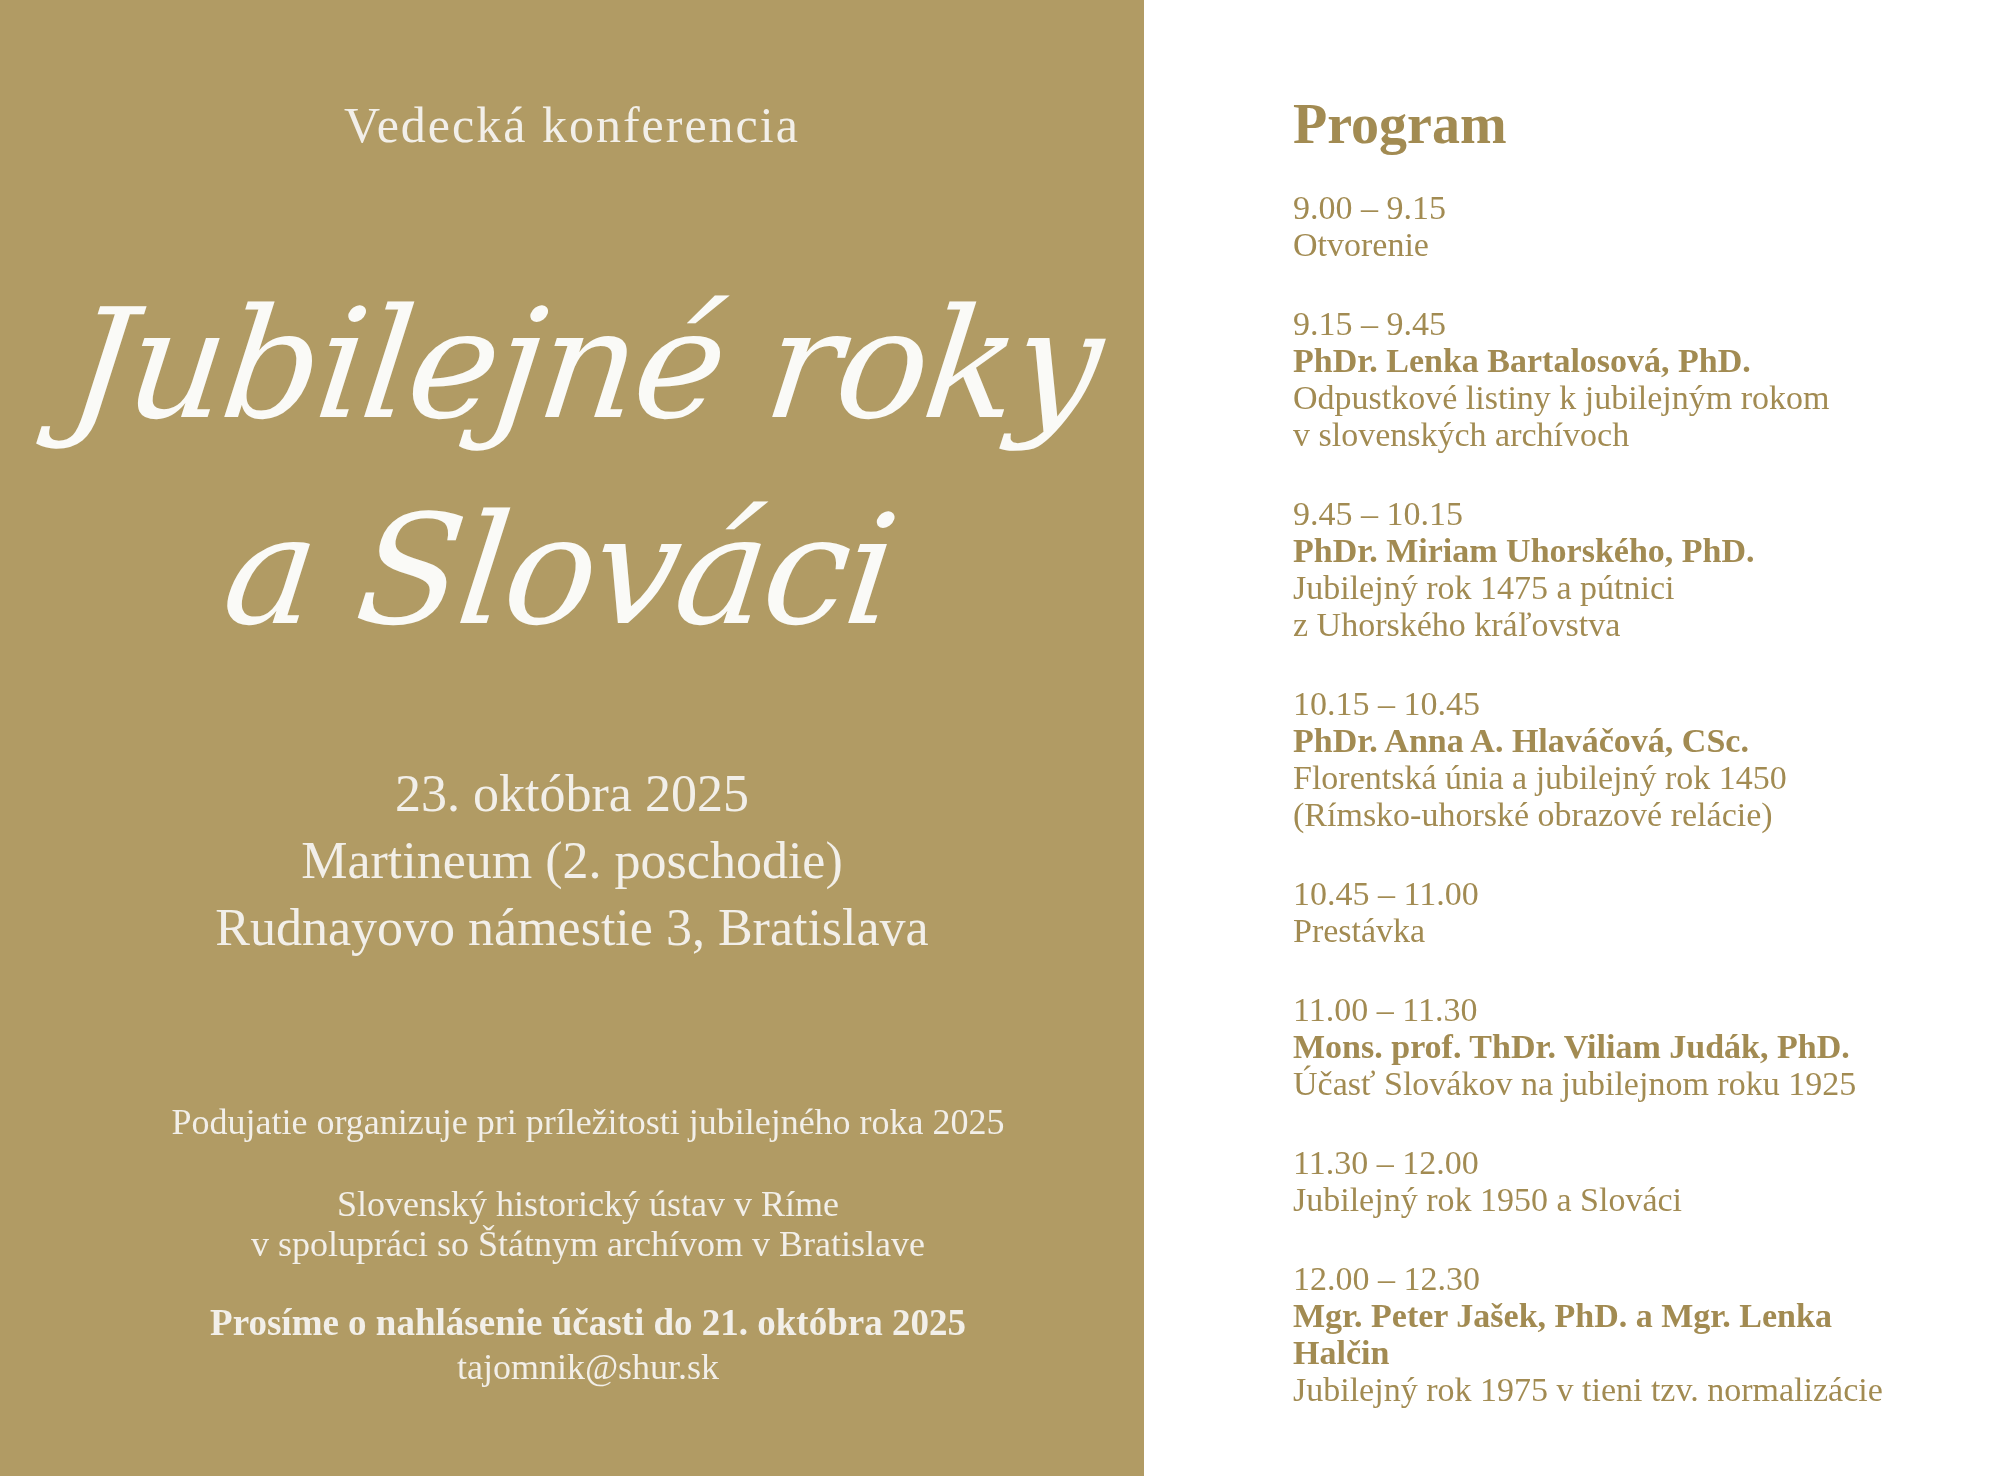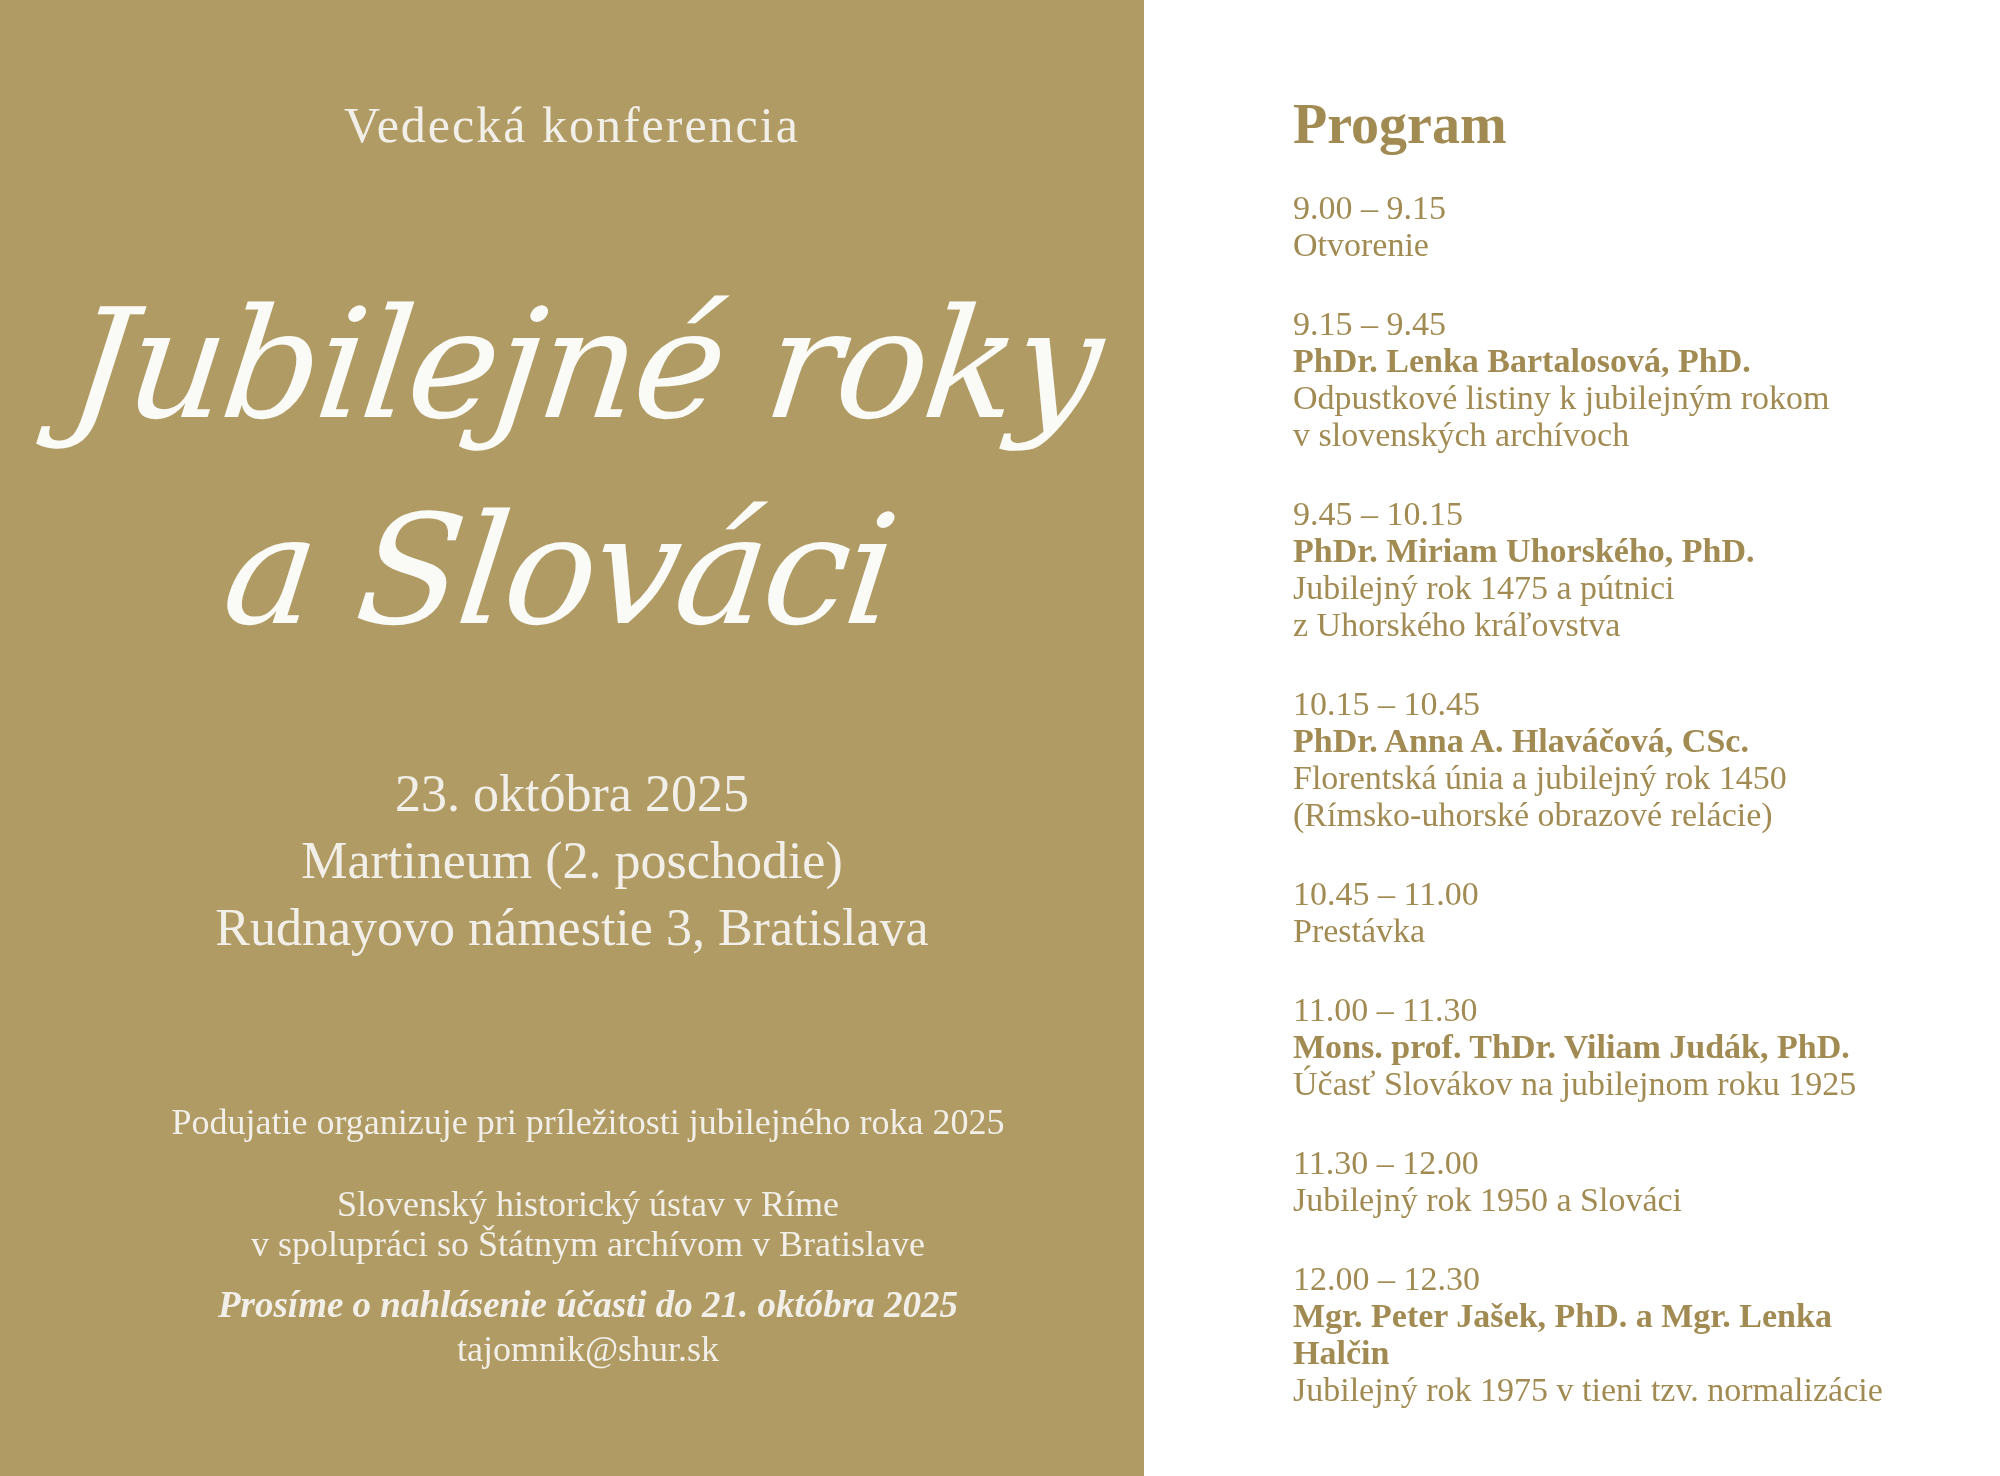--- a/index.html
+++ b/index.html
@@ -59,24 +59,23 @@
     left: 0; right: 0;
     font-size: 36px;
     line-height: 44px;
     padding-left: 32px;
   }
   .org-block .organizer {
     margin-top: 40px;
     line-height: 40px;
   }
   .org-block .rsvp {
-    margin-top: 19px;
+    margin-top: 37px;
     font-weight: bold;
     font-size: 37px;
-    font-style: italic;
   }
 
   
   .right-panel {
     position: absolute;
     left: 1238px; top: 0;
     width: 676px;
     height: 1476px;
     background: var(--white-bg, #ffffff);
     color: var(--gold-text, #a28b52);

